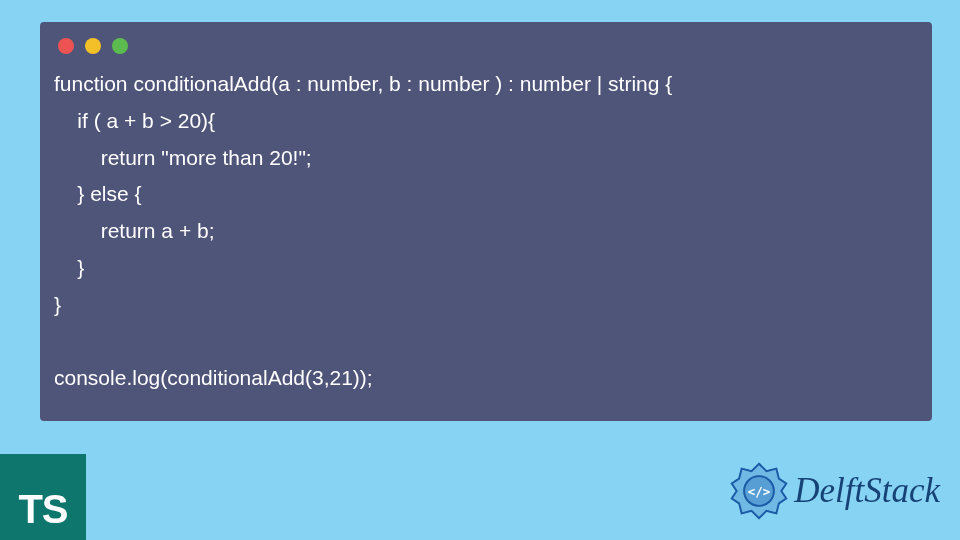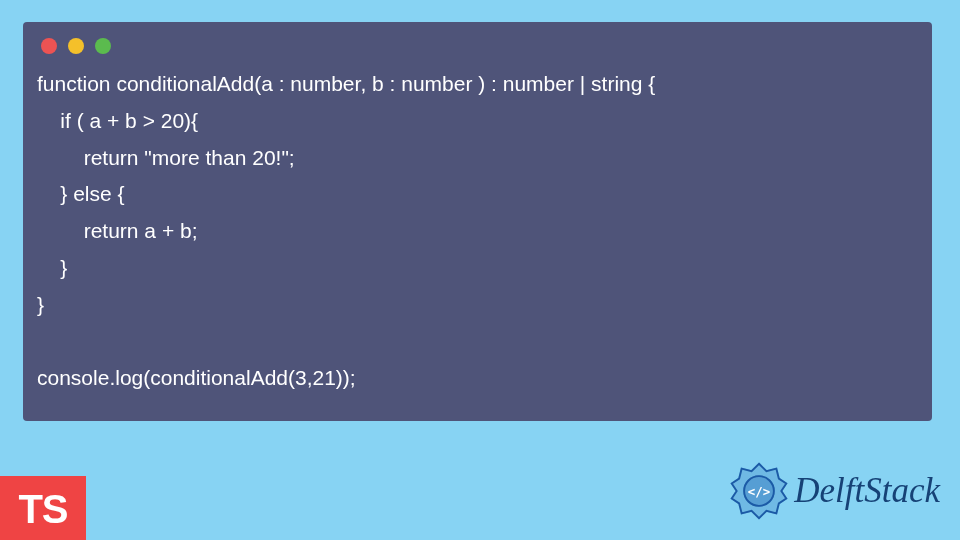--- a/index.html
+++ b/index.html
@@ -7,21 +7,21 @@
       width: 960px;
       height: 540px;
       background: #87d3f3;
       font-family: Arial, Helvetica, sans-serif;
       position: relative;
       overflow: hidden;
     }
     .code-window {
       position: absolute;
       top: 22px;
-      left: 23px;
+      left: 40px;
       right: 28px;
       background: #4f5479;
       border-radius: 4px;
       padding-bottom: 20px;
     }
     .traffic-lights {
       display: flex;
       gap: 11px;
       padding: 16px 18px 8px;
     }
@@ -39,22 +39,22 @@
       line-height: 1.75;
       padding: 4px 14px 4px 14px;
       font-family: Arial, Helvetica, sans-serif;
       white-space: pre;
     }
     .ts-badge {
       position: absolute;
       bottom: 0;
       left: 0;
       width: 86px;
-      height: 64px;
-      background: #ef4444;
+      height: 86px;
+      background: #0f766e;
       display: flex;
       align-items: flex-end;
       justify-content: center;
       padding-bottom: 8px;
     }
     .ts-badge span {
       color: #fff;
       font-weight: 700;
       font-size: 40px;
       letter-spacing: -1px;

